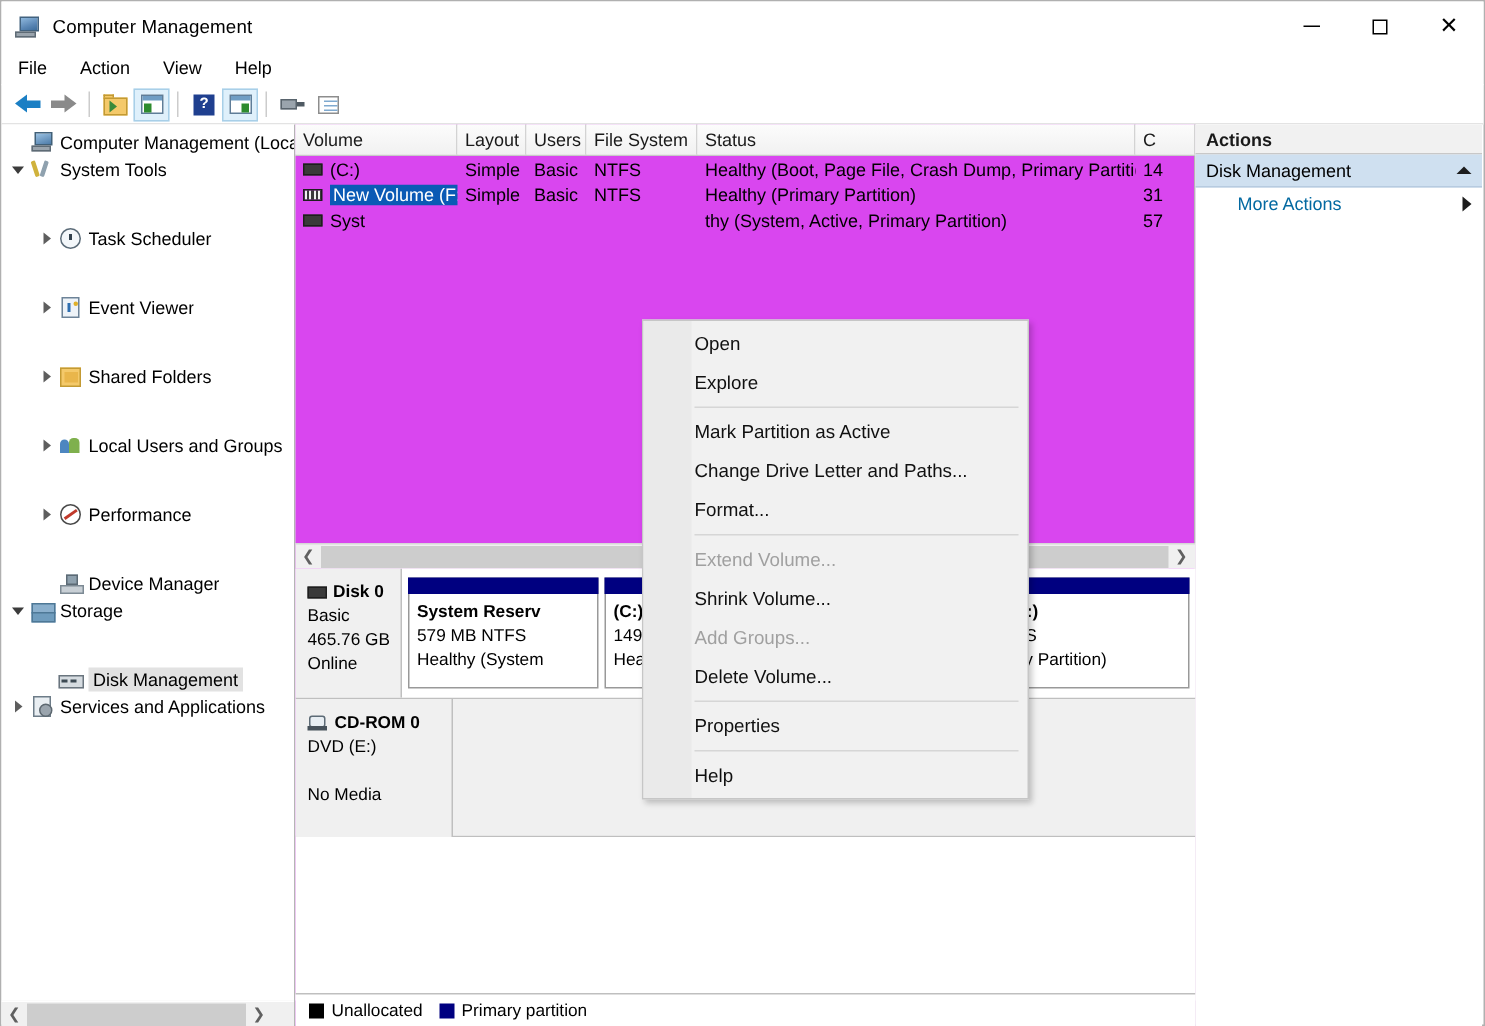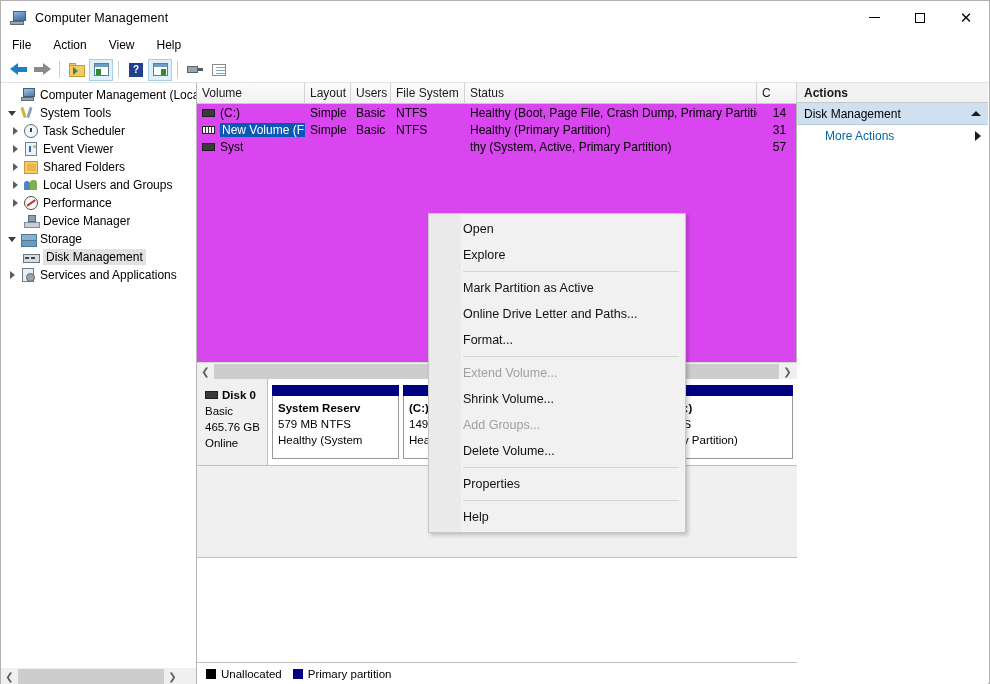--- a/index.html
+++ b/index.html
@@ -127,21 +127,21 @@
   .tnode .chev {
     width: 14px; height: 16px; flex:none; display:flex; align-items:center; justify-content:center;
     color:#6d6d6d; font-size: 9px;
   }
   .tnode .chev.down::before { content:''; width:0;height:0;border-left:4px solid transparent;border-right:4px solid transparent;border-top:5px solid #3c3c3c; }
   .tnode .chev.right::before { content:''; width:0;height:0;border-top:4px solid transparent;border-bottom:4px solid transparent;border-left:5px solid #5e5e5e; }
   .tnode .tico { width: 18px; height:16px; flex:none; display:flex; align-items:center; justify-content:center; margin-right:3px;}
   .tnode .tlabel { overflow:hidden; }
   .tnode.sel .tlabel { background:#e2e2e2; padding:1px 3px; }
   .ind1 { padding-left: 4px; }
-  .ind2 { padding-left: 7px; }
+  .ind2 { padding-left: 23px; margin-top: 28px; }
 
   
   .ti { display:block; position:relative; }
   .ti-computer { width:15px;height:14px; }
   .ti-computer .s{position:absolute;left:2px;top:0;width:12px;height:9px;background:linear-gradient(160deg,#9cc3e4,#4d7ba8);border:1px solid #3f6party;border:1px solid #416078;}
   .ti-computer .b{position:absolute;left:0;top:9px;width:13px;height:4px;background:#9aa4ad;border:1px solid #5e6b75;}
   .ti-tools { width:14px;height:14px; }
   .ti-tools .w1{position:absolute;left:1px;top:1px;width:3px;height:11px;background:#d0b23c;transform:rotate(-18deg);border-radius:1px;}
   .ti-tools .w2{position:absolute;left:7px;top:1px;width:3px;height:11px;background:#8fa1ae;transform:rotate(18deg);border-radius:1px;}
   .ti-clock { width:14px;height:14px;border-radius:50%;border:1.5px solid #5b6b78;background:#f3f7fa;}
@@ -199,21 +199,21 @@
   }
   .rows { position:relative; }
   .vrow { display:flex; height:17px; align-items:center; font-size:12px; white-space:nowrap; }
   .vcell { padding-left:5px; overflow:hidden; white-space:nowrap; }
   .vcell.volname { display:flex; align-items:center; gap:5px; }
   .volico { width:13px;height:8px; background:#3a3a3a; border:1px solid #1e1e1e; flex:none; }
   .volico.striped {
     background: repeating-linear-gradient(90deg,#f2f2f2 0 1.5px,#3a3a3a 1.5px 3px);
   }
   .vrow.selected .volname-txt { background:#0a5ab5; color:#ffffff; padding:0 2px; }
-  .cap { text-align:center; }
+  .cap { text-align:left; }
 
   .list-hscroll {
     position:absolute; left:0; bottom:0; width:600px; height:17px;
     background:#f0f0f0; display:flex; align-items:center;
     border-top:1px solid #d6d6d6;
   }
 
   
   .diskview { position:absolute; left:0; top:296px; width:600px; height:288px; background:#ffffff; overflow:hidden;}
   .diskrow { display:flex; border-bottom:1px solid #bfbfbf; }
@@ -568,20 +568,29 @@
                 <div class="pname">New Volume  (F:)</div>
                 <div>315.76 GB NTFS</div>
                 <div>Healthy (Primary Partition)</div>
               </div>
             </div>
 
           </div>
         </div>
 
         <div class="diskrow" style="height:92px">
+          <div class="diskinfo" style="height:92px">
+            <div class="dtitle">
+              <span class="dico cd"></span>
+              <span>CD-ROM 0</span>
+            </div>
+            <div>DVD (E:)</div>
+            <div style="height:16px"></div>
+            <div>No Media</div>
+          </div>
           <div class="nomedia-body"></div>
         </div>
 
       </div>
 
       <div class="legend">
         <div class="pair">
           <span class="swatch" style="background:#000000"></span>
           <span>Unallocated</span>
         </div>
@@ -589,21 +598,21 @@
           <span class="swatch" style="background:#000080"></span>
           <span>Primary partition</span>
         </div>
       </div>
 
       <div class="ctxmenu">
         <div class="ctxitem">Open</div>
         <div class="ctxitem">Explore</div>
         <div class="ctxsep"></div>
         <div class="ctxitem">Mark Partition as Active</div>
-        <div class="ctxitem">Online Drive Letter and Paths...</div>
+        <div class="ctxitem">Change Drive Letter and Paths...</div>
         <div class="ctxitem">Format...</div>
         <div class="ctxsep"></div>
         <div class="ctxitem disabled">Extend Volume...</div>
         <div class="ctxitem">Shrink Volume...</div>
         <div class="ctxitem disabled">Add Groups...</div>
         <div class="ctxitem">Delete Volume...</div>
         <div class="ctxsep"></div>
         <div class="ctxitem">Properties</div>
         <div class="ctxsep"></div>
         <div class="ctxitem">Help</div>

